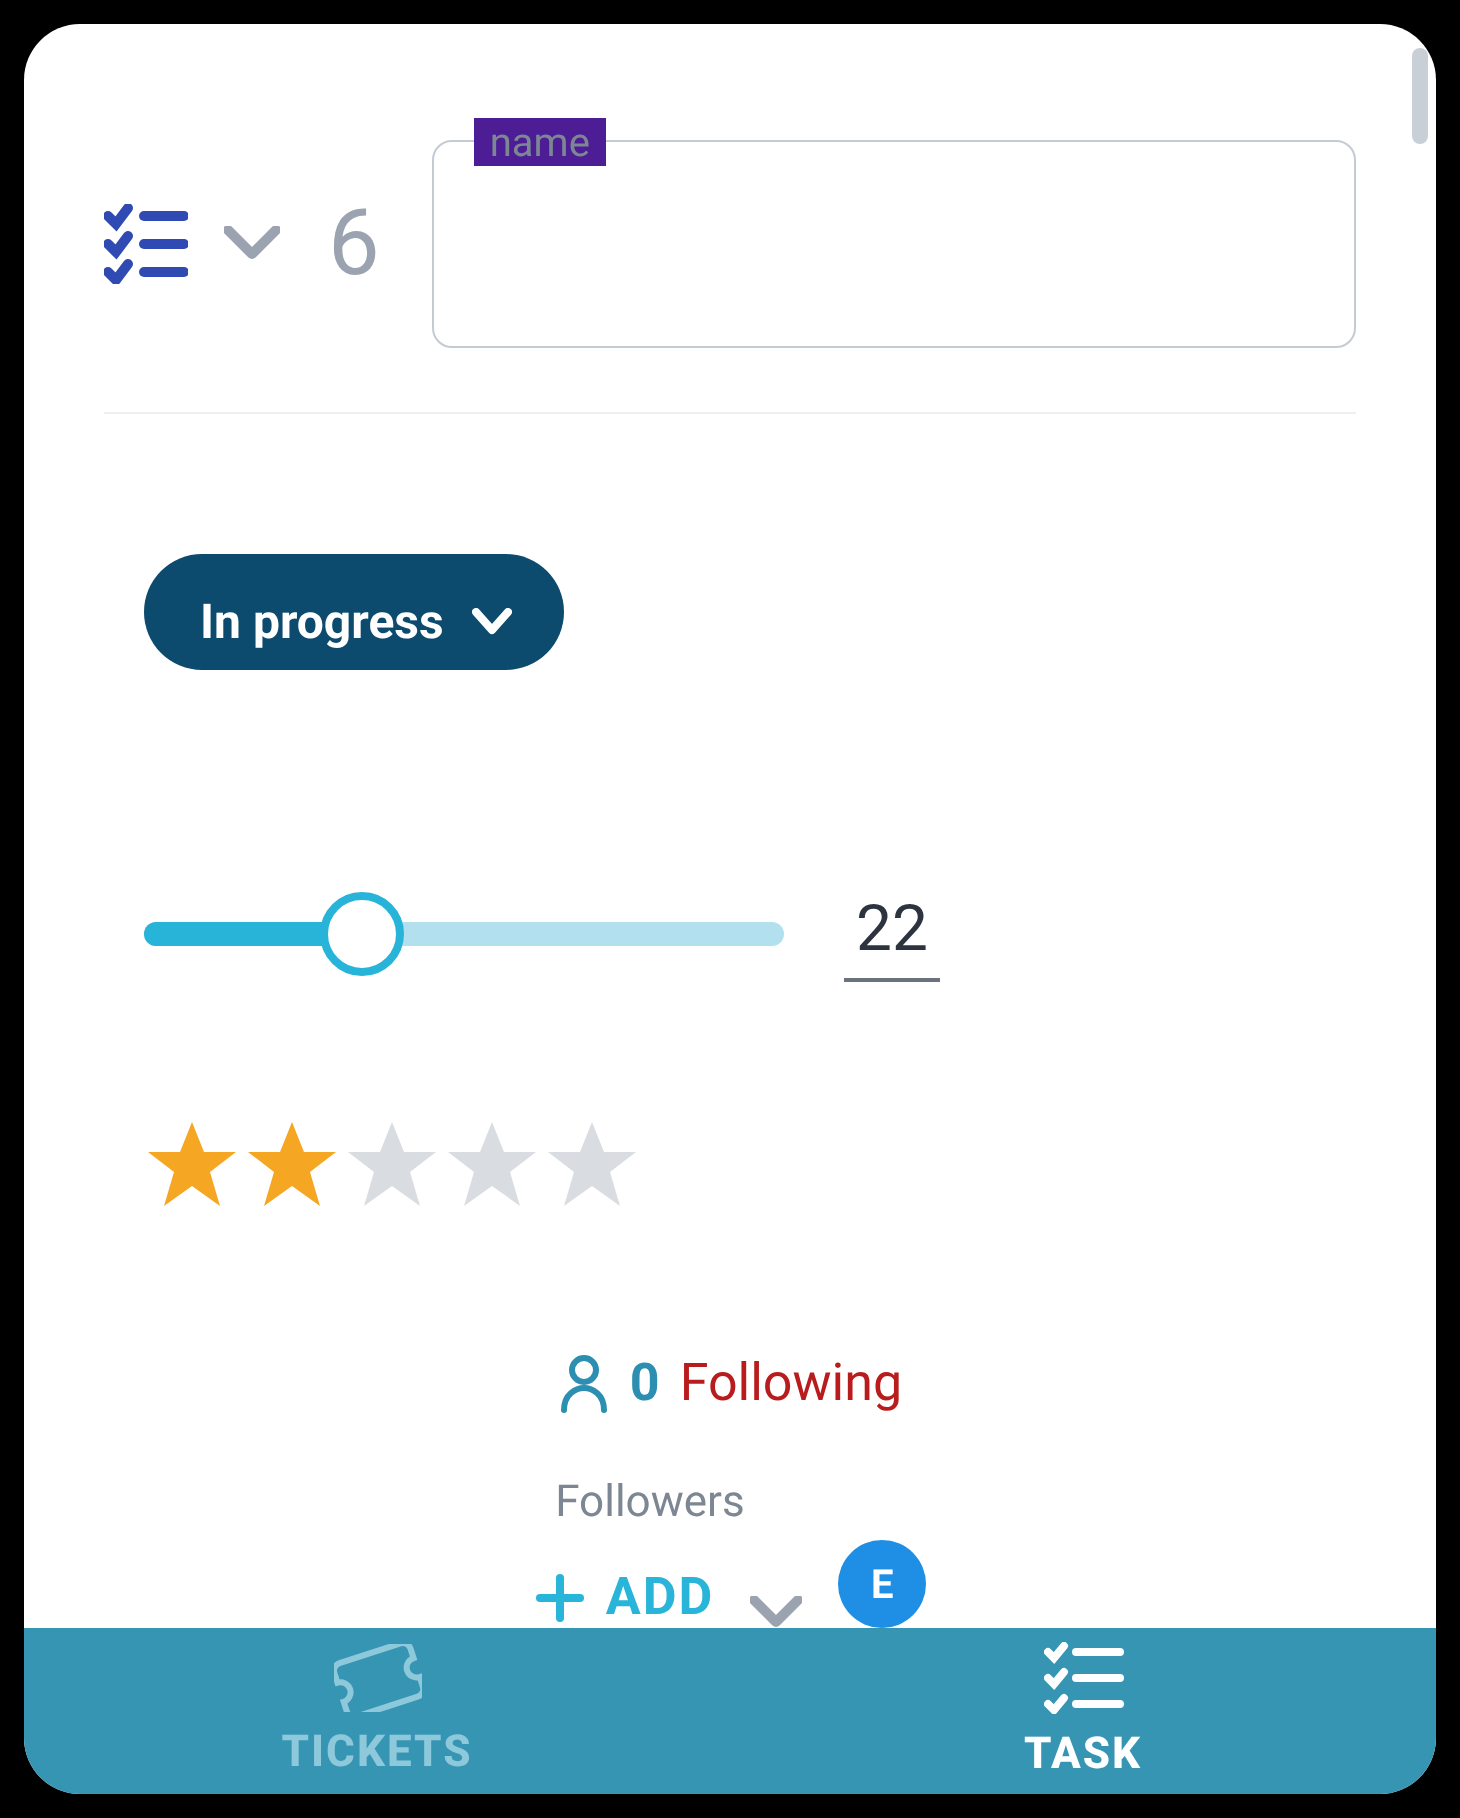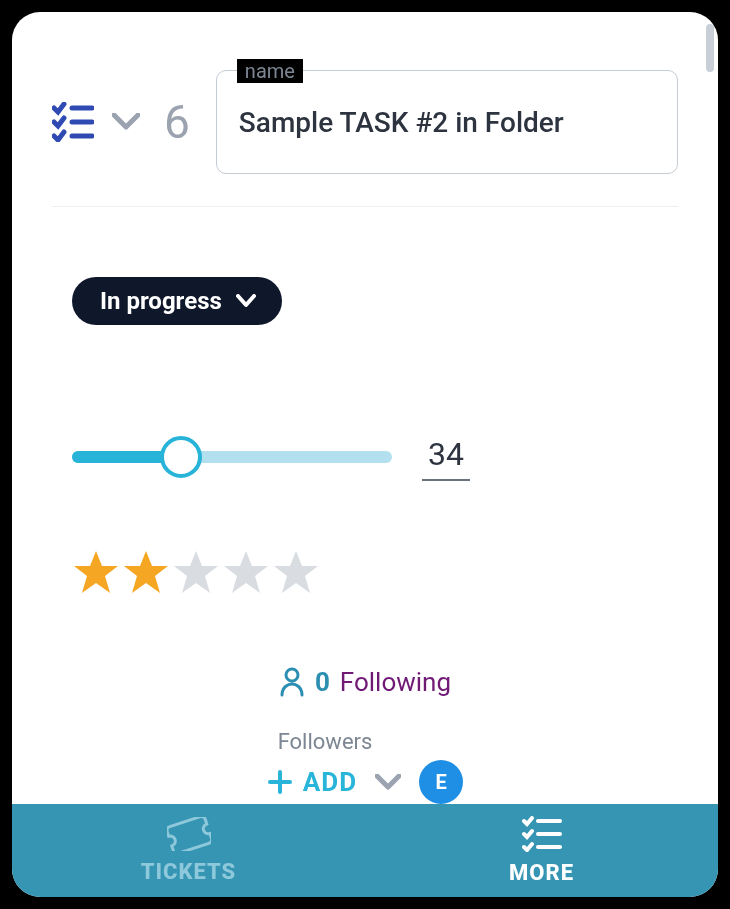--- a/index.html
+++ b/index.html
@@ -54,21 +54,21 @@
     border-radius: 10px;
     height: 104px;
     display: flex;
     align-items: center;
     padding: 0 22px;
   }
   .name-field-label {
     position: absolute;
     top: -12px;
     left: 20px;
-    background: #000000;
+    background: #4c1d95;
     padding: 0 8px;
     font-size: 20px;
     color: #7d8793;
   }
   .name-field-value {
     font-size: 28px;
     font-weight: 500;
     color: #2d3440;
     white-space: nowrap;
     overflow: hidden;
@@ -83,26 +83,26 @@
   
   .content {
     padding: 70px 60px 0 60px;
     flex: 1;
   }
 
   .status-pill {
     display: inline-flex;
     align-items: center;
     gap: 14px;
-    background: #0f172a;
+    background: #0c4a6e;
     color: #fff;
     font-size: 24px;
     font-weight: 700;
     border-radius: 999px;
-    padding: 10px 26px 10px 28px;
+    padding: 20px 26px 10px 28px;
   }
   .status-pill svg { display:block; }
 
   
   .slider-row {
     margin-top: 110px;
     display: flex;
     align-items: center;
     gap: 30px;
   }
@@ -161,33 +161,33 @@
     align-items: center;
   }
   .following-line {
     display: flex;
     align-items: center;
     gap: 10px;
     font-size: 26px;
   }
   .following-icon svg { display:block; }
   .following-count { color: #2c8fb2; font-weight: 700; }
-  .following-label { color: #701a75; }
+  .following-label { color: #b91c1c; }
 
   .followers-label {
     margin-top: 32px;
     font-size: 22px;
     color: #7d8793;
     align-self: center;
     margin-left: -80px;
   }
   .followers-row {
     margin-top: 6px;
     display: flex;
-    align-items: center;
+    align-items: flex-end;
     gap: 18px;
   }
   .add-btn {
     display: flex;
     align-items: center;
     gap: 10px;
     color: #29b5d9;
     font-size: 26px;
     font-weight: 700;
     letter-spacing: 1px;
@@ -247,21 +247,20 @@
       </svg>
     </span>
     <span class="dropdown-caret">
       <svg width="28" height="18" viewBox="0 0 28 18">
         <path d="M2 2 L14 14 L26 2" fill="none" stroke="#9aa3af" stroke-width="5" stroke-linecap="round" stroke-linejoin="round"></path>
       </svg>
     </span>
     <span class="id-number">6</span>
     <div class="name-field">
       <span class="name-field-label">name</span>
-      <span class="name-field-value">Sample TASK #2 in Folder</span>
     </div>
   </div>
 
   <div class="divider"></div>
 
   <div class="content">
 
     <div class="status-pill">
       <span>In progress</span>
       <span>
@@ -270,21 +269,21 @@
         </svg>
       </span>
     </div>
 
     <div class="slider-row">
       <div class="slider">
         <div class="slider-fill" id="slider-fill" style="width: 34%;"></div>
         <div class="slider-thumb" id="slider-thumb" style="left: 34%;"></div>
       </div>
       <div class="slider-value-wrap">
-        <div class="slider-value">34</div>
+        <div class="slider-value">22</div>
         <div class="slider-value-underline"></div>
       </div>
     </div>
 
     <div class="stars" id="stars">
         <div class="star">
           <svg viewBox="0 0 48 48">
             <path d="M24 2 L30 17 L46 17 L33 27 L38 44 L24 34 L10 44 L15 27 L2 17 L18 17 Z" fill="#f5a623"></path>
           </svg>
         </div>
@@ -363,17 +362,17 @@
           <g fill="none" stroke="#ffffff" stroke-width="4" stroke-linecap="round">
             <path d="M2 5 l3 3 l5 -6"></path>
             <line x1="16" y1="5" x2="38" y2="5"></line>
             <path d="M2 18 l3 3 l5 -6"></path>
             <line x1="16" y1="18" x2="38" y2="18"></line>
             <path d="M2 31 l3 3 l5 -6"></path>
             <line x1="16" y1="31" x2="38" y2="31"></line>
           </g>
         </svg>
       </span>
-      <span>MORE</span>
+      <span>TASK</span>
     </div>
   </div>
 
 </div>
 
 </body></html>

